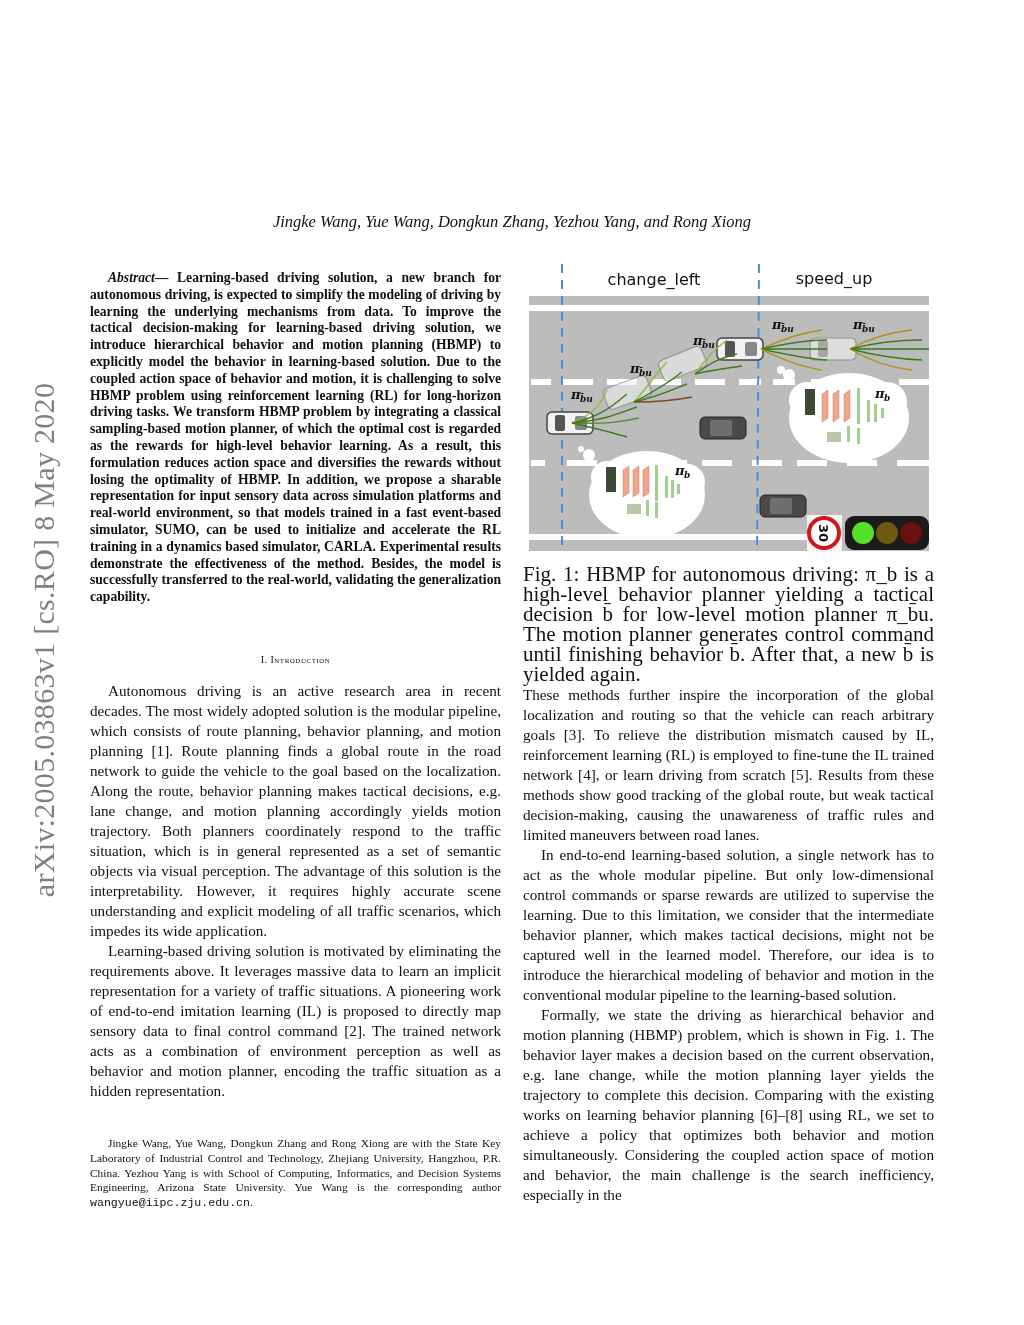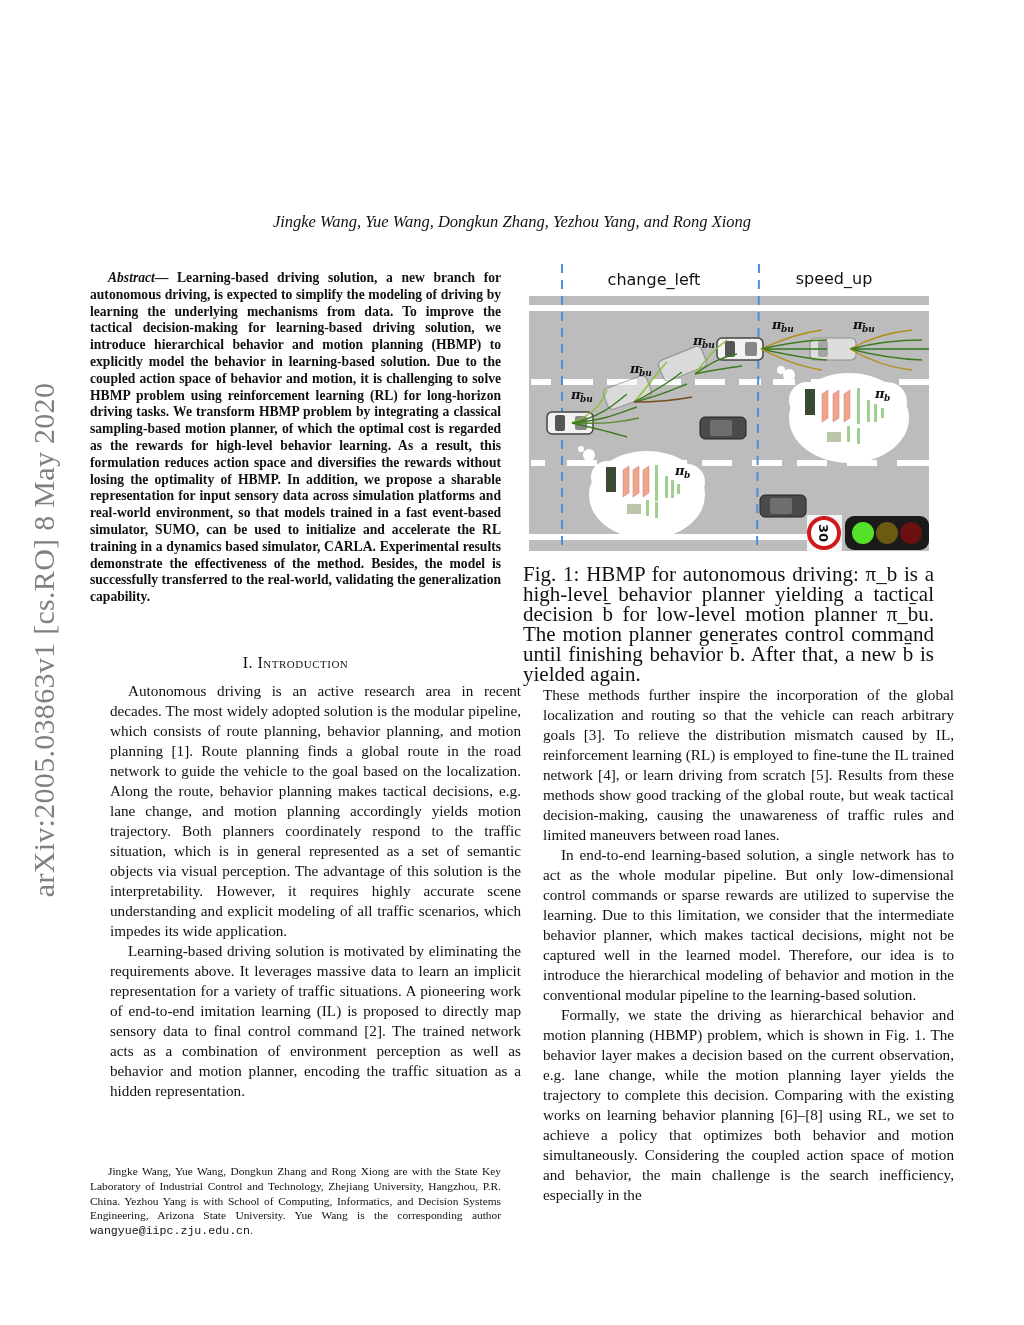--- a/index.html
+++ b/index.html
@@ -4,32 +4,32 @@
 <style>
   html, body { margin:0; padding:0; background:#ffffff; }
   body { width:1024px; height:1325px; position:relative; overflow:hidden;
          font-family:"Liberation Serif","DejaVu Serif",serif; color:#111; }
   .arxiv-stamp { position:absolute; left:14px; top:350px; width:60px; height:580px; }
   .arxiv-stamp span { position:absolute; left:50%; top:50%; white-space:nowrap;
          transform:translate(-50%,-50%) rotate(-90deg); font-size:30px; color:#808080; letter-spacing:0.3px; }
   .title { position:absolute; left:120px; width:784px; top:118px; text-align:center;
            font-weight:bold; font-size:25.5px; line-height:33px; }
   .authors { position:absolute; left:120px; width:784px; top:212px; text-align:center; font-size:16.5px;font-style:italic; }
-  .col { position:absolute; width:411px; font-size:15.2px; line-height:20px; text-align:justify;margin-left:20px; }
+  .col { position:absolute; width:411px; font-size:15.2px; line-height:20px; text-align:justify; }
   .col-left { left:90px; }
   .col-right { left:523px; }
   p { margin:0; }
   .indent { text-indent:18px; }
   .abstract { position:absolute; left:90px; top:270px; width:411px; font-weight:bold; font-size:13.6px;
               line-height:16.8px; text-align:justify; }
   .abstract .abs-label { font-style:italic;margin-top:8px; }
-  .section-head { position:absolute; left:90px; width:411px; top:654px; text-align:center; font-size:16px; letter-spacing:0.5px; }
+  .section-head { position:absolute; left:90px; width:411px; top:654px; text-align:center; font-size:10px; letter-spacing:0.5px; }
   .section-head .sc { font-variant:small-caps; }
   .intro { top:681px; }
-  .footnote { position:absolute; left:90px; top:1136px; width:411px; font-size:11.4px; line-height:14.8px; text-align:justify;margin-top:28px; }
+  .footnote { position:absolute; left:90px; top:1136px; width:411px; font-size:11.4px; line-height:14.8px; text-align:justify; }
   .email { font-family:"Liberation Mono","DejaVu Sans Mono",monospace; font-size:11.6px; }
   .figure { position:absolute; left:527px; top:262px; width:406px; height:292px; }
   .caption { position:absolute; left:523px; top:564px; width:411px; font-size:21px; line-height:20px; text-align:justify; }
   .right-body { top:685px; }
   .fig-label { font-family:"DejaVu Sans","Liberation Sans",sans-serif; font-size:16px; fill:#111; }
   .pi { font-family:"DejaVu Serif",serif; font-style:italic; font-weight:bold; font-size:13px; fill:#111; }
   .pisub { font-family:"DejaVu Serif",serif; font-style:italic; font-weight:bold; font-size:9px; fill:#111; }
 </style>
 </head>
 <body>

